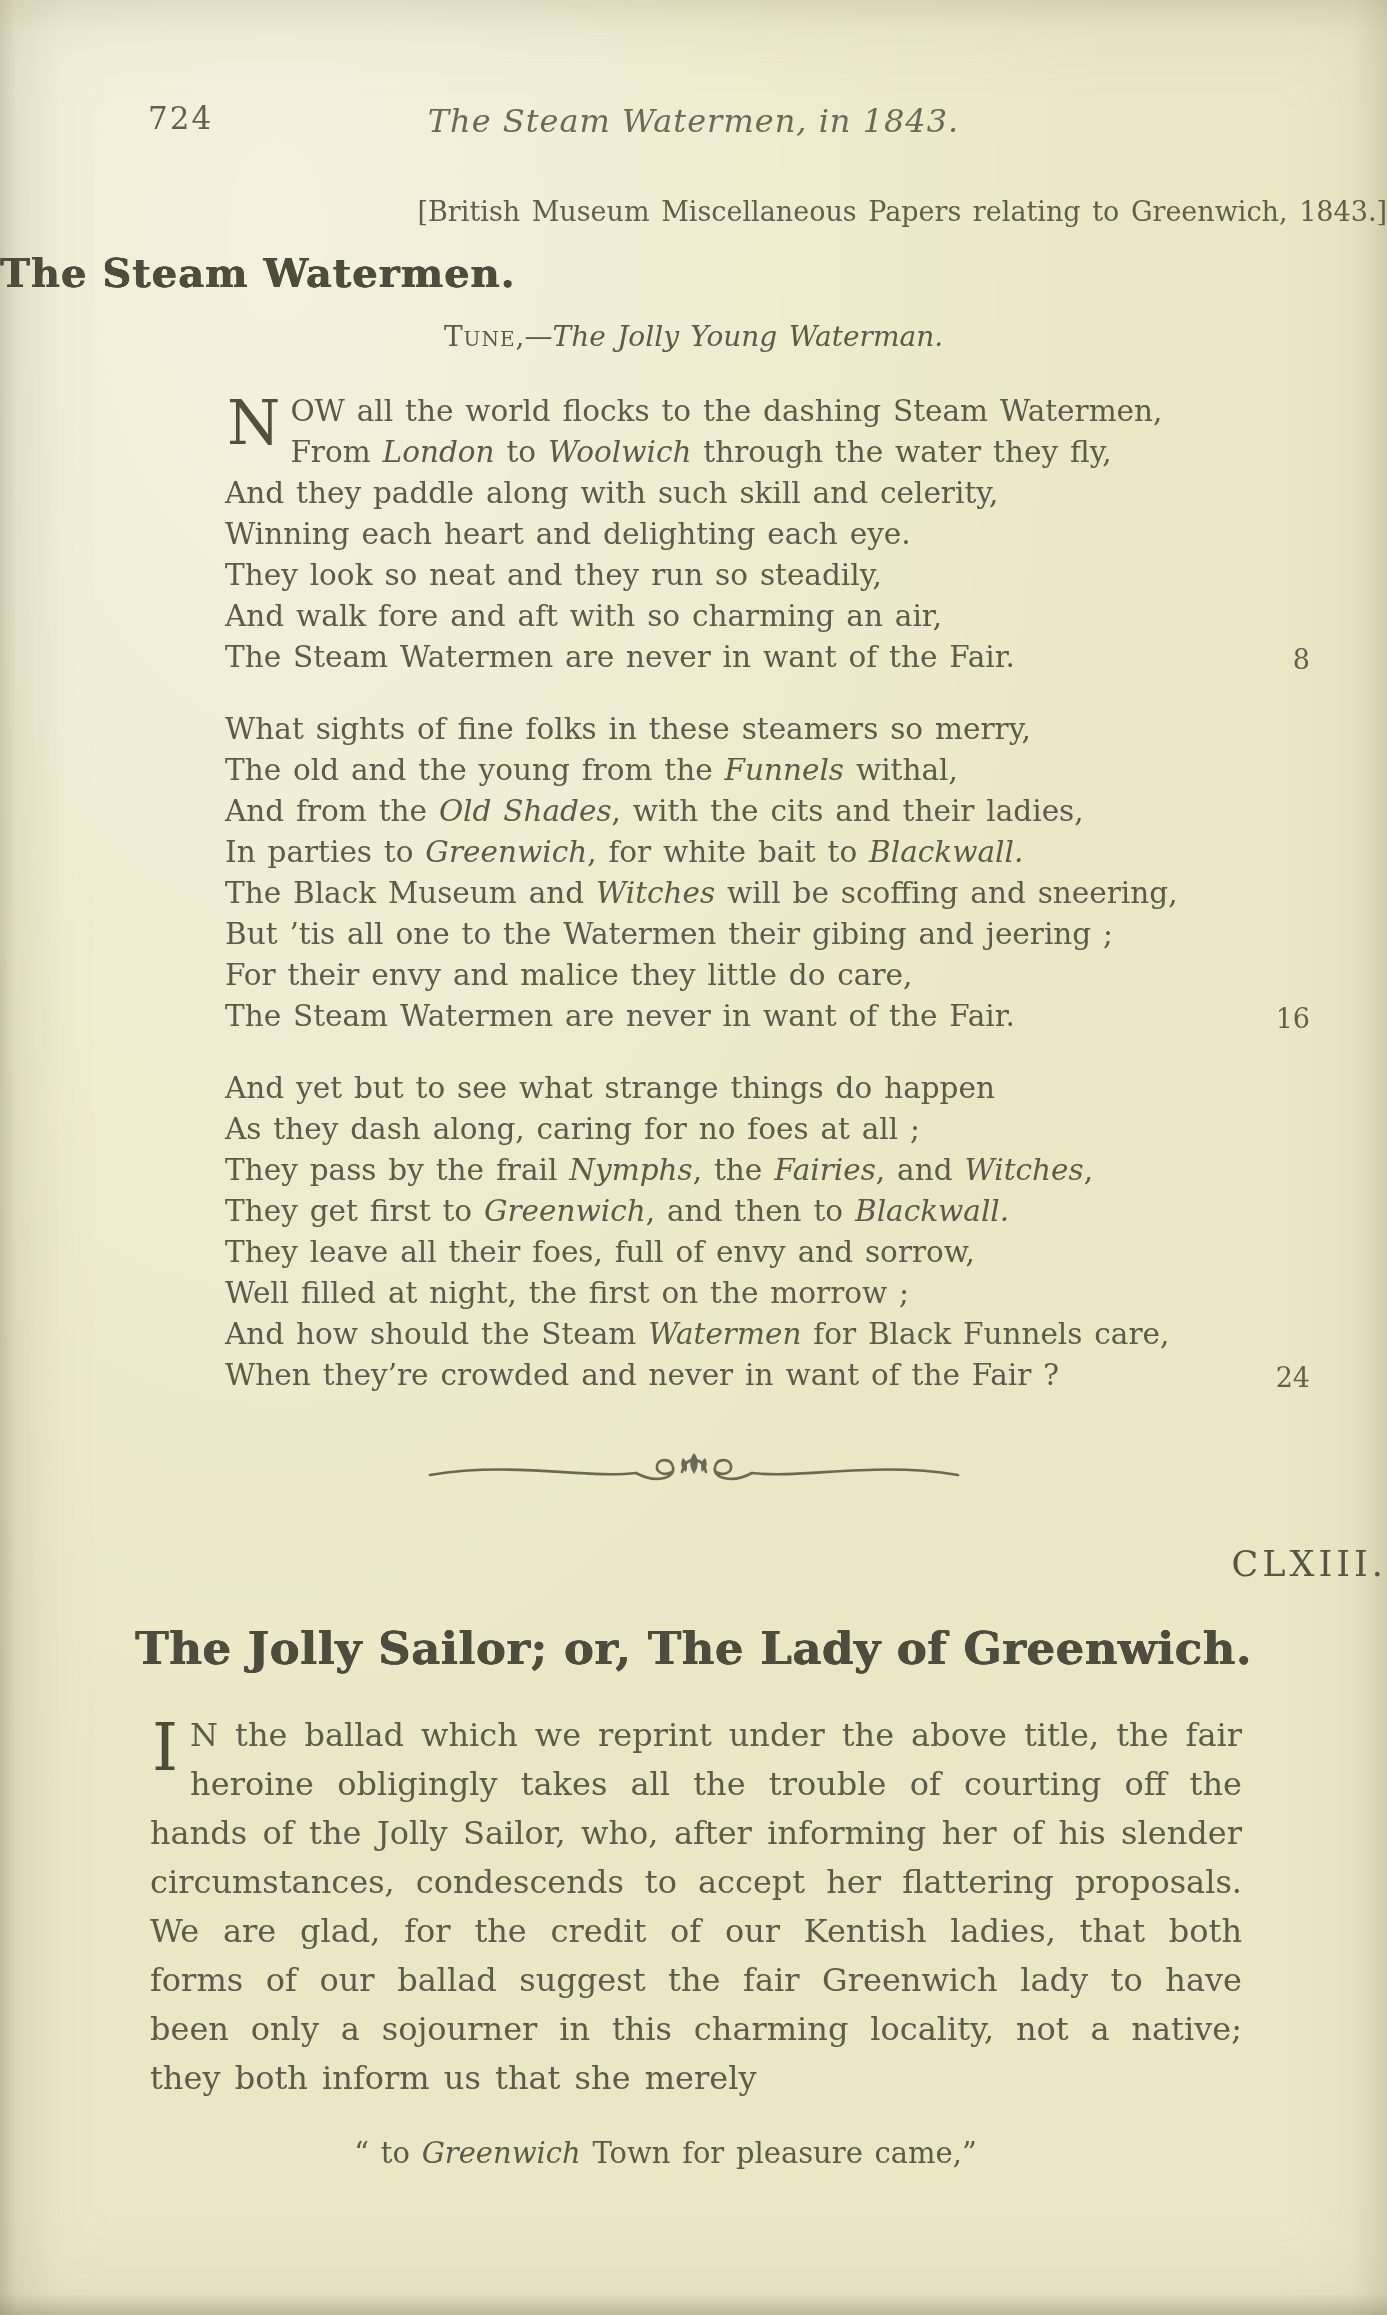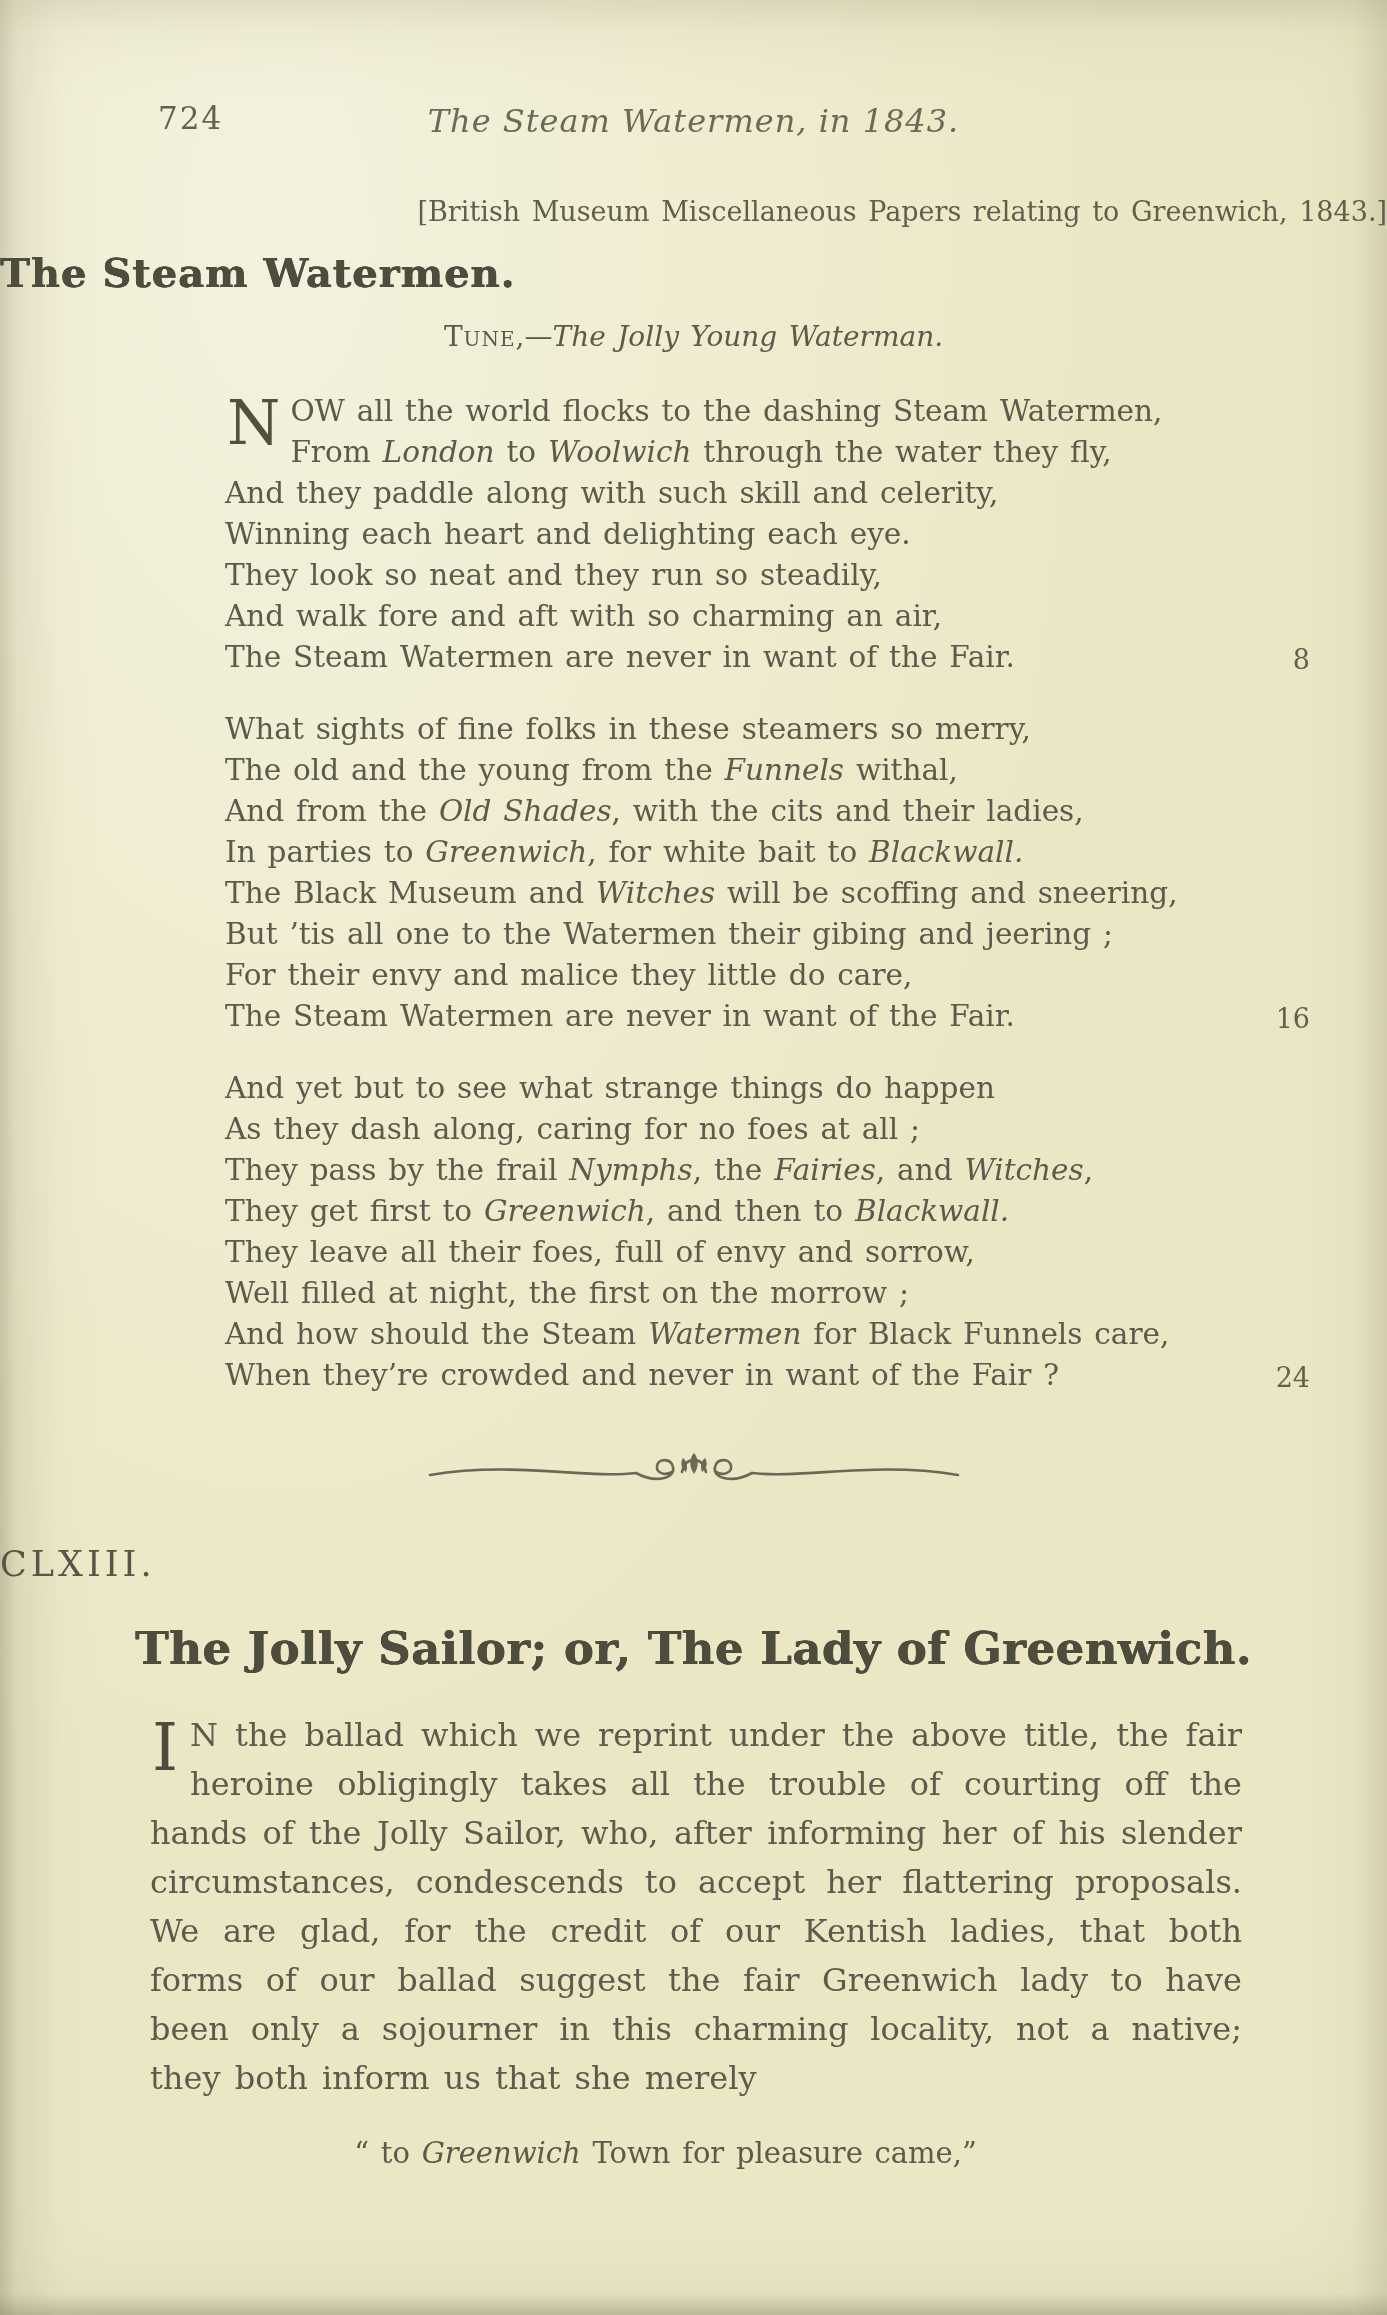--- a/index.html
+++ b/index.html
@@ -13,40 +13,40 @@
     background:
       radial-gradient(ellipse at 20% 10%, rgba(255,255,252,0.45), rgba(255,255,255,0) 55%),
       linear-gradient(90deg, rgba(118,112,84,0.30) 0px, rgba(118,112,84,0.08) 16px, rgba(0,0,0,0) 60px),
       linear-gradient(270deg, rgba(118,112,84,0.12) 0px, rgba(0,0,0,0) 34px),
       linear-gradient(0deg, rgba(92,88,62,0.28) 0px, rgba(0,0,0,0) 22px),
       linear-gradient(180deg, rgba(118,112,84,0.10) 0px, rgba(0,0,0,0) 30px),
       #ebe7c5;
     box-shadow: inset 0 0 90px rgba(150,142,105,0.25);
   }
   .page-header{position:relative;padding-top:102px;height:48px;}
-  .page-number{position:absolute;left:158px;top:100px;font-size:31px;letter-spacing:2px;color:#62614f;}
+  .page-number{position:absolute;left:148px;top:100px;font-size:31px;letter-spacing:2px;color:#62614f;}
   .running-title{text-align:center;font-style:italic;font-size:32px;color:#6b6a58;letter-spacing:1px;}
   .source-line{margin-top:46px;text-align:right;font-size:27px;color:#605f4e;word-spacing:3px;}
   .blackletter{
     font-family:"DejaVu Serif",serif;font-weight:bold;color:#4d4c3d;
     text-shadow:0.6px 0 0 currentColor, 0 0.4px 0 currentColor;
     letter-spacing:1px;
   }
   .ballad-title{margin-top:22px;font-size:40px;}
   .tune-line{margin-top:20px;text-align:center;font-size:28px;}
   .poem{margin:34px 77px 0 225px;font-size:29.5px;}
   .stanza{margin-bottom:31px;}
   .vline{position:relative;line-height:41px;word-spacing:2.5px;}
   .dropcap{float:left;font-size:61px;line-height:1;height:72px;margin:1px 10px 0 2px;color:#52513f;}
   .it{font-style:italic;}
   .sc{font-variant:small-caps;letter-spacing:1px;}
   .lineno{position:absolute;right:0;top:2px;font-size:27px;color:#62614f;}
   .divider{margin-top:52px;text-align:center;}
   .divider svg{display:inline-block;}
-  .chapter-number{margin-top:46px;text-align:left;font-size:35px;letter-spacing:4px;color:#55544;color:#565546;}
+  .chapter-number{margin-top:46px;text-align:right;font-size:35px;letter-spacing:4px;color:#55544;color:#565546;}
   .section-title{margin-top:38px;text-align:center;font-size:45px;letter-spacing:0.5px;}
   .prose{margin:36px 145px 0 150px;font-size:32px;line-height:49px;text-align:justify;color:#5d5c4c;word-spacing:4px;}
   .dropcap2{float:left;font-size:66px;line-height:1;height:88px;margin:4px 12px 0 2px;color:#4c4b3c;}
   .quote-line{margin-top:30px;text-align:center;font-size:29px;transform:translateX(-28px);}
   [data-name]{}
 </style>
 </head>
 <body>
 
 <div class="page" data-name="book-page">

